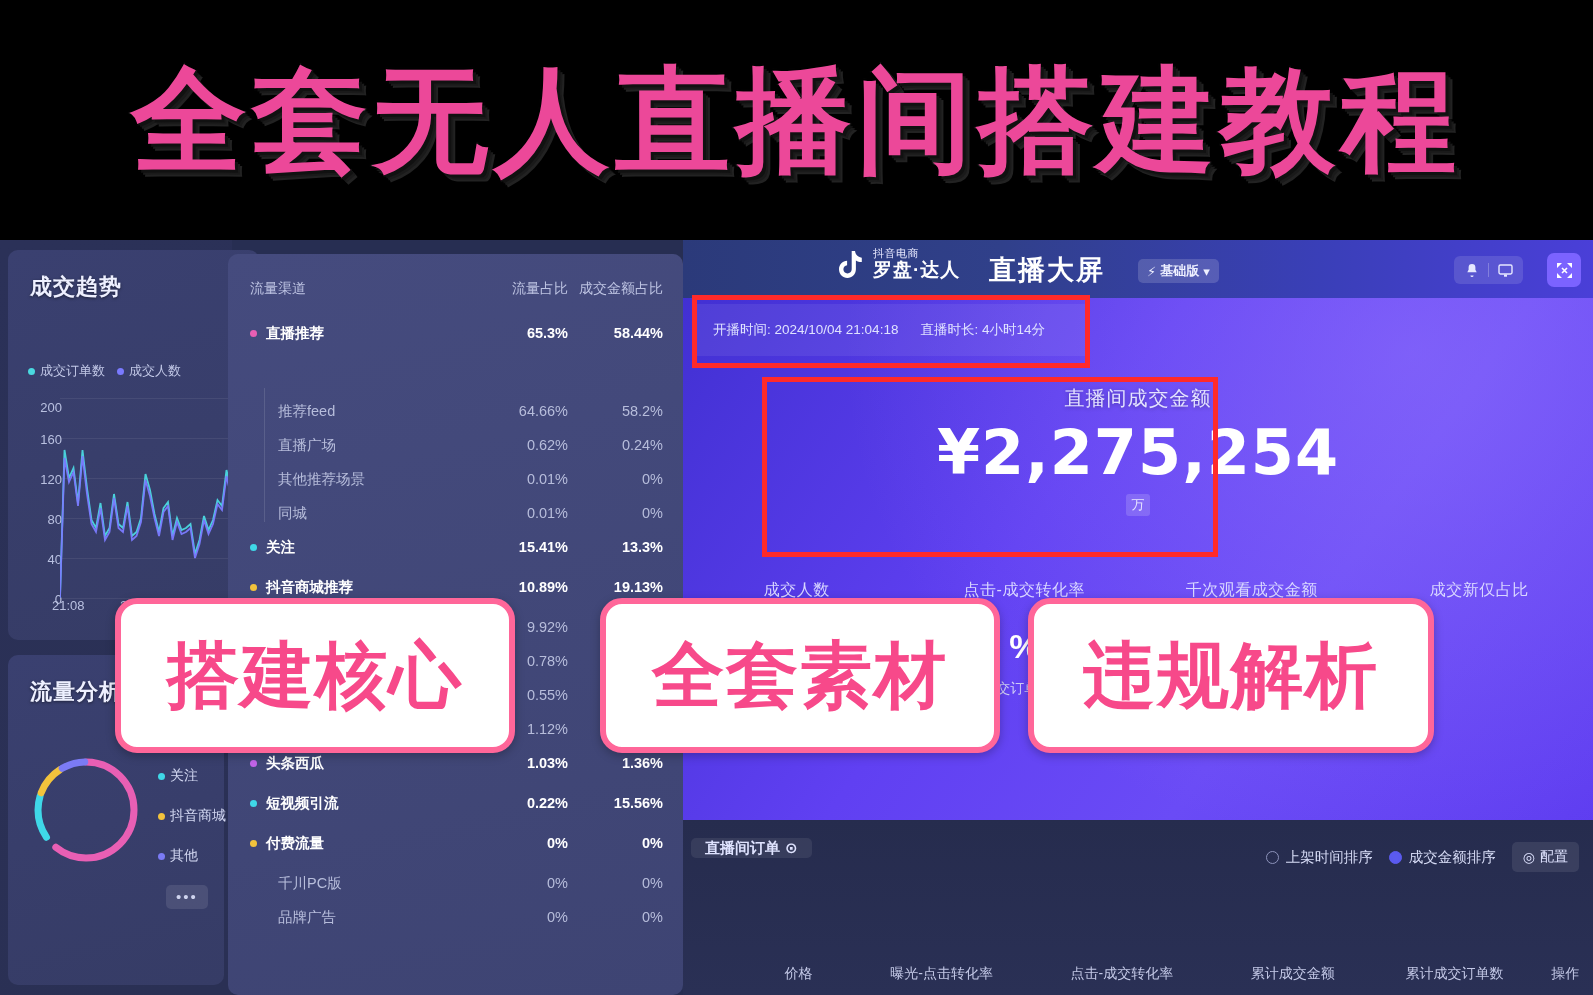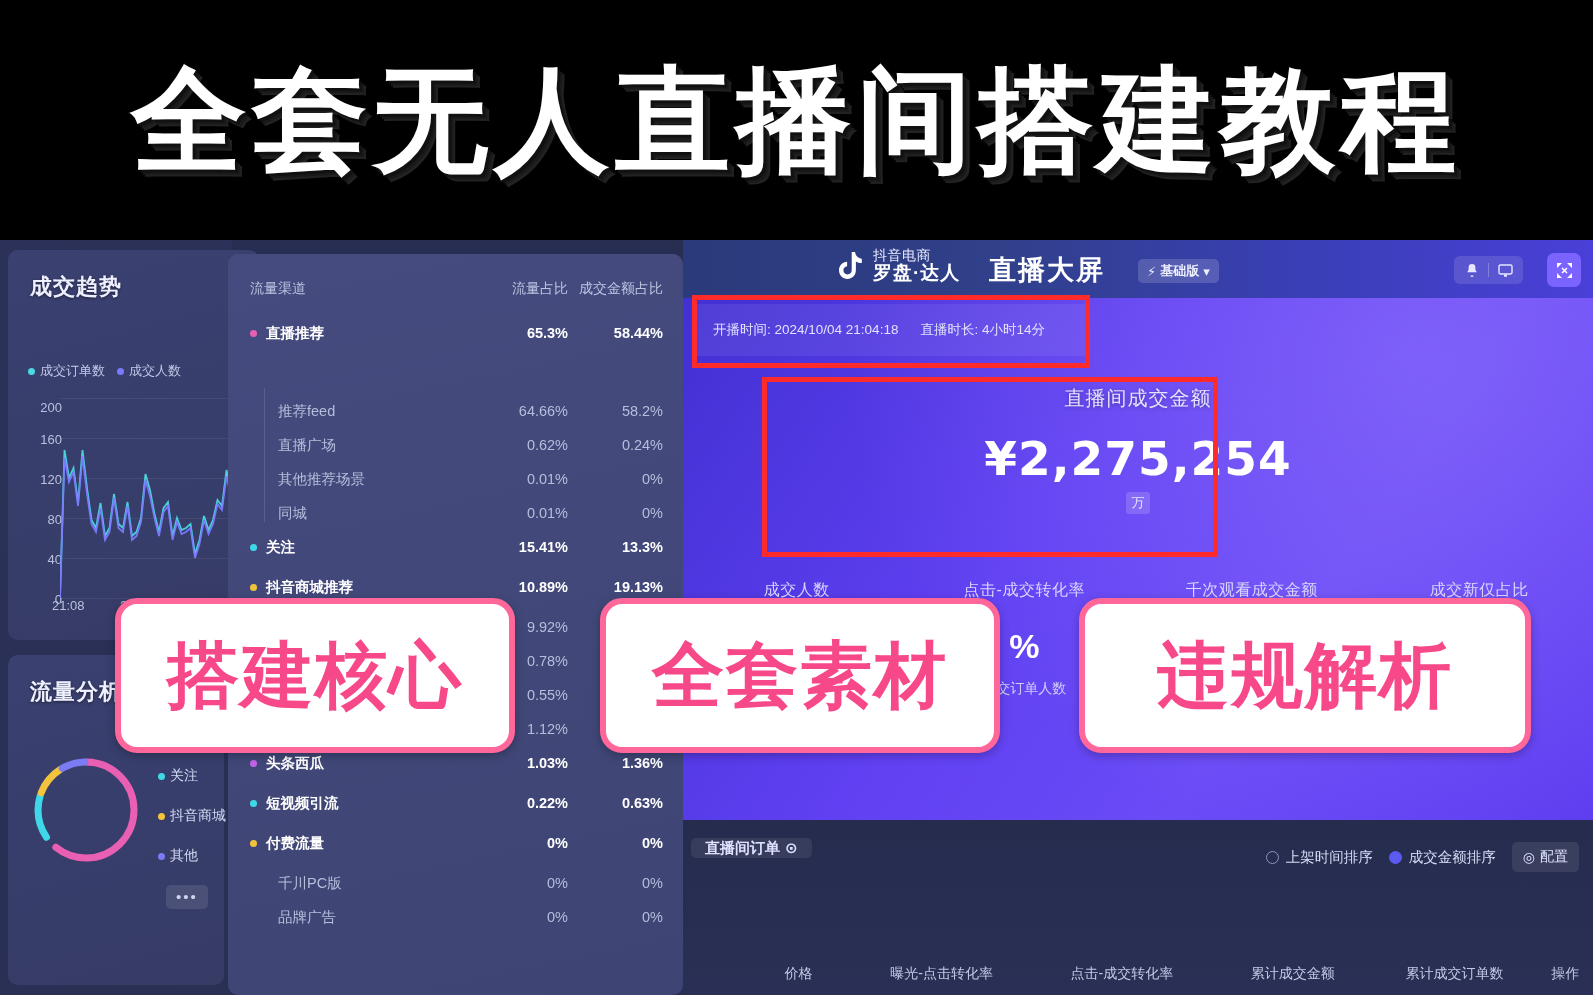--- a/index.html
+++ b/index.html
@@ -9,21 +9,21 @@
     font-family: "Liberation Sans", "DejaVu Sans", sans-serif;
   }
   #app { position: relative; width: 1593px; height: 995px; background: #000; }
 
   
   .banner {
     position: absolute; left: 0; top: 0; width: 1593px; height: 240px;
     background: #000; display: flex; align-items: center; justify-content: center;
   }
   .banner-text {
-    font-size: 115px; font-weight: 900; color: #ffffff;
+    font-size: 115px; font-weight: 900; color: #ec4899;
     letter-spacing: 6px; line-height: 1;
     font-family: "DejaVu Sans", "Liberation Sans", sans-serif;
     text-shadow:
        3px 3px 0 #111, 5px 5px 0 #1a1a1a, 7px 7px 0 #222,
       -2px -2px 0 #000, 2px -2px 0 #000, -2px 2px 0 #000,
        0 0 2px #fff;
     -webkit-text-stroke: 3px #000;
     paint-order: stroke fill;
     white-space: nowrap;
   }
@@ -123,21 +123,21 @@
   .rp-topbar {
     position: absolute; left: 0; top: 0; width: 100%; height: 58px;
     background: linear-gradient(90deg,#2b3a7a 0%, #30408a 35%, #3a3fb8 70%, #4a3fd8 100%);
   }
   .brand {
     position: absolute; left: 155px; top: 8px;
     display: flex; align-items: center; gap: 9px;
   }
   .tt-note { width: 26px; height: 30px; position: relative; }
   .brand-names { line-height: 1.05; }
-  .brand-sm { font-size: 14px; color: #e8e9ff; letter-spacing: .5px; }
+  .brand-sm { font-size: 11px; color: #e8e9ff; letter-spacing: .5px; }
   .brand-lg { font-size: 19px; font-weight: 800; color: #ffffff; letter-spacing: 1px; }
   .page-title {
     position: absolute; left: 306px; top: 12px;
     font-size: 27px; font-weight: 800; color: #fff; letter-spacing: 2px;
   }
   .ver-badge {
     position: absolute; left: 455px; top: 19px; height: 24px;
     padding: 0 9px; border-radius: 5px; background: rgba(255,255,255,.16);
     display: flex; align-items: center; gap: 4px;
     font-size: 13px; color: #eef0ff; font-weight: 600;
@@ -168,21 +168,21 @@
   .rb1 { left: 692px; top: 295px; width: 398px; height: 73px; }
   .rb2 { left: 762px; top: 377px; width: 456px; height: 180px; }
 
   .hero {
     position: absolute; left: 683px; top: 385px; width: 610px;
     text-align: center;
   }
   .hero-label { font-size: 20px; color: #e4e3ff; letter-spacing: 1px;
                 text-shadow: 0 1px 4px rgba(0,0,0,.3); }
   .hero-value {
-    margin-top: 23px; font-size: 47px; font-weight: 800; color: #ffffff;
+    margin-top: 10px; font-size: 62px; font-weight: 800; color: #ffffff;
     letter-spacing: 1px; line-height: 1;
     font-family: "DejaVu Sans", "Liberation Sans", sans-serif;
   }
   .hero-unit {
     margin: 10px auto 0; width: 24px; height: 22px; border-radius: 3px;
     background: rgba(255,255,255,.16); color: #e8e6ff;
     font-size: 13px; display: flex; align-items: center; justify-content: center;
   }
 
   .metric-row {
@@ -231,21 +231,21 @@
   .pill {
     position: absolute; background: #ffffff;
     border: 6px solid #ff6699; border-radius: 22px;
     display: flex; align-items: center; justify-content: center;
     color: #f7498a; font-weight: 900; letter-spacing: 2px;
     font-family: "DejaVu Sans", "Liberation Sans", sans-serif;
     box-shadow: 0 3px 10px rgba(0,0,0,.25);
   }
   .pill1 { left: 115px; top: 598px; width: 400px; height: 155px; font-size: 72px; }
   .pill2 { left: 600px; top: 598px; width: 400px; height: 155px; font-size: 72px; }
-  .pill3 { left: 1079px; top: 598px; width: 452px; height: 155px; font-size: 72px; }
+  .pill3 { left: 1028px; top: 598px; width: 406px; height: 155px; font-size: 72px; }
 </style>
 </head>
 <body>
 
 <div id="app">
 
   <div class="banner">
     <div class="banner-text">全套无人直播间搭建教程</div>
   </div>
 
@@ -416,21 +416,21 @@
             </div>
             <div class="c2">1.03%</div>
             <div class="c3">1.36%</div>
           </div>
           <div class="ft-row main" style="top: 532px;">
             <div class="c1">
               <span class="dot" style="background:#3fd8e8"></span>
               <span>短视频引流</span>
             </div>
             <div class="c2">0.22%</div>
-            <div class="c3">0.63%</div>
+            <div class="c3">15.56%</div>
           </div>
           <div class="ft-row main" style="top: 572px;">
             <div class="c1">
               <span class="dot" style="background:#f2c33c"></span>
               <span>付费流量</span>
             </div>
             <div class="c2">0%</div>
             <div class="c3">0%</div>
           </div>
           <div class="ft-row sub" style="top: 612px;">

